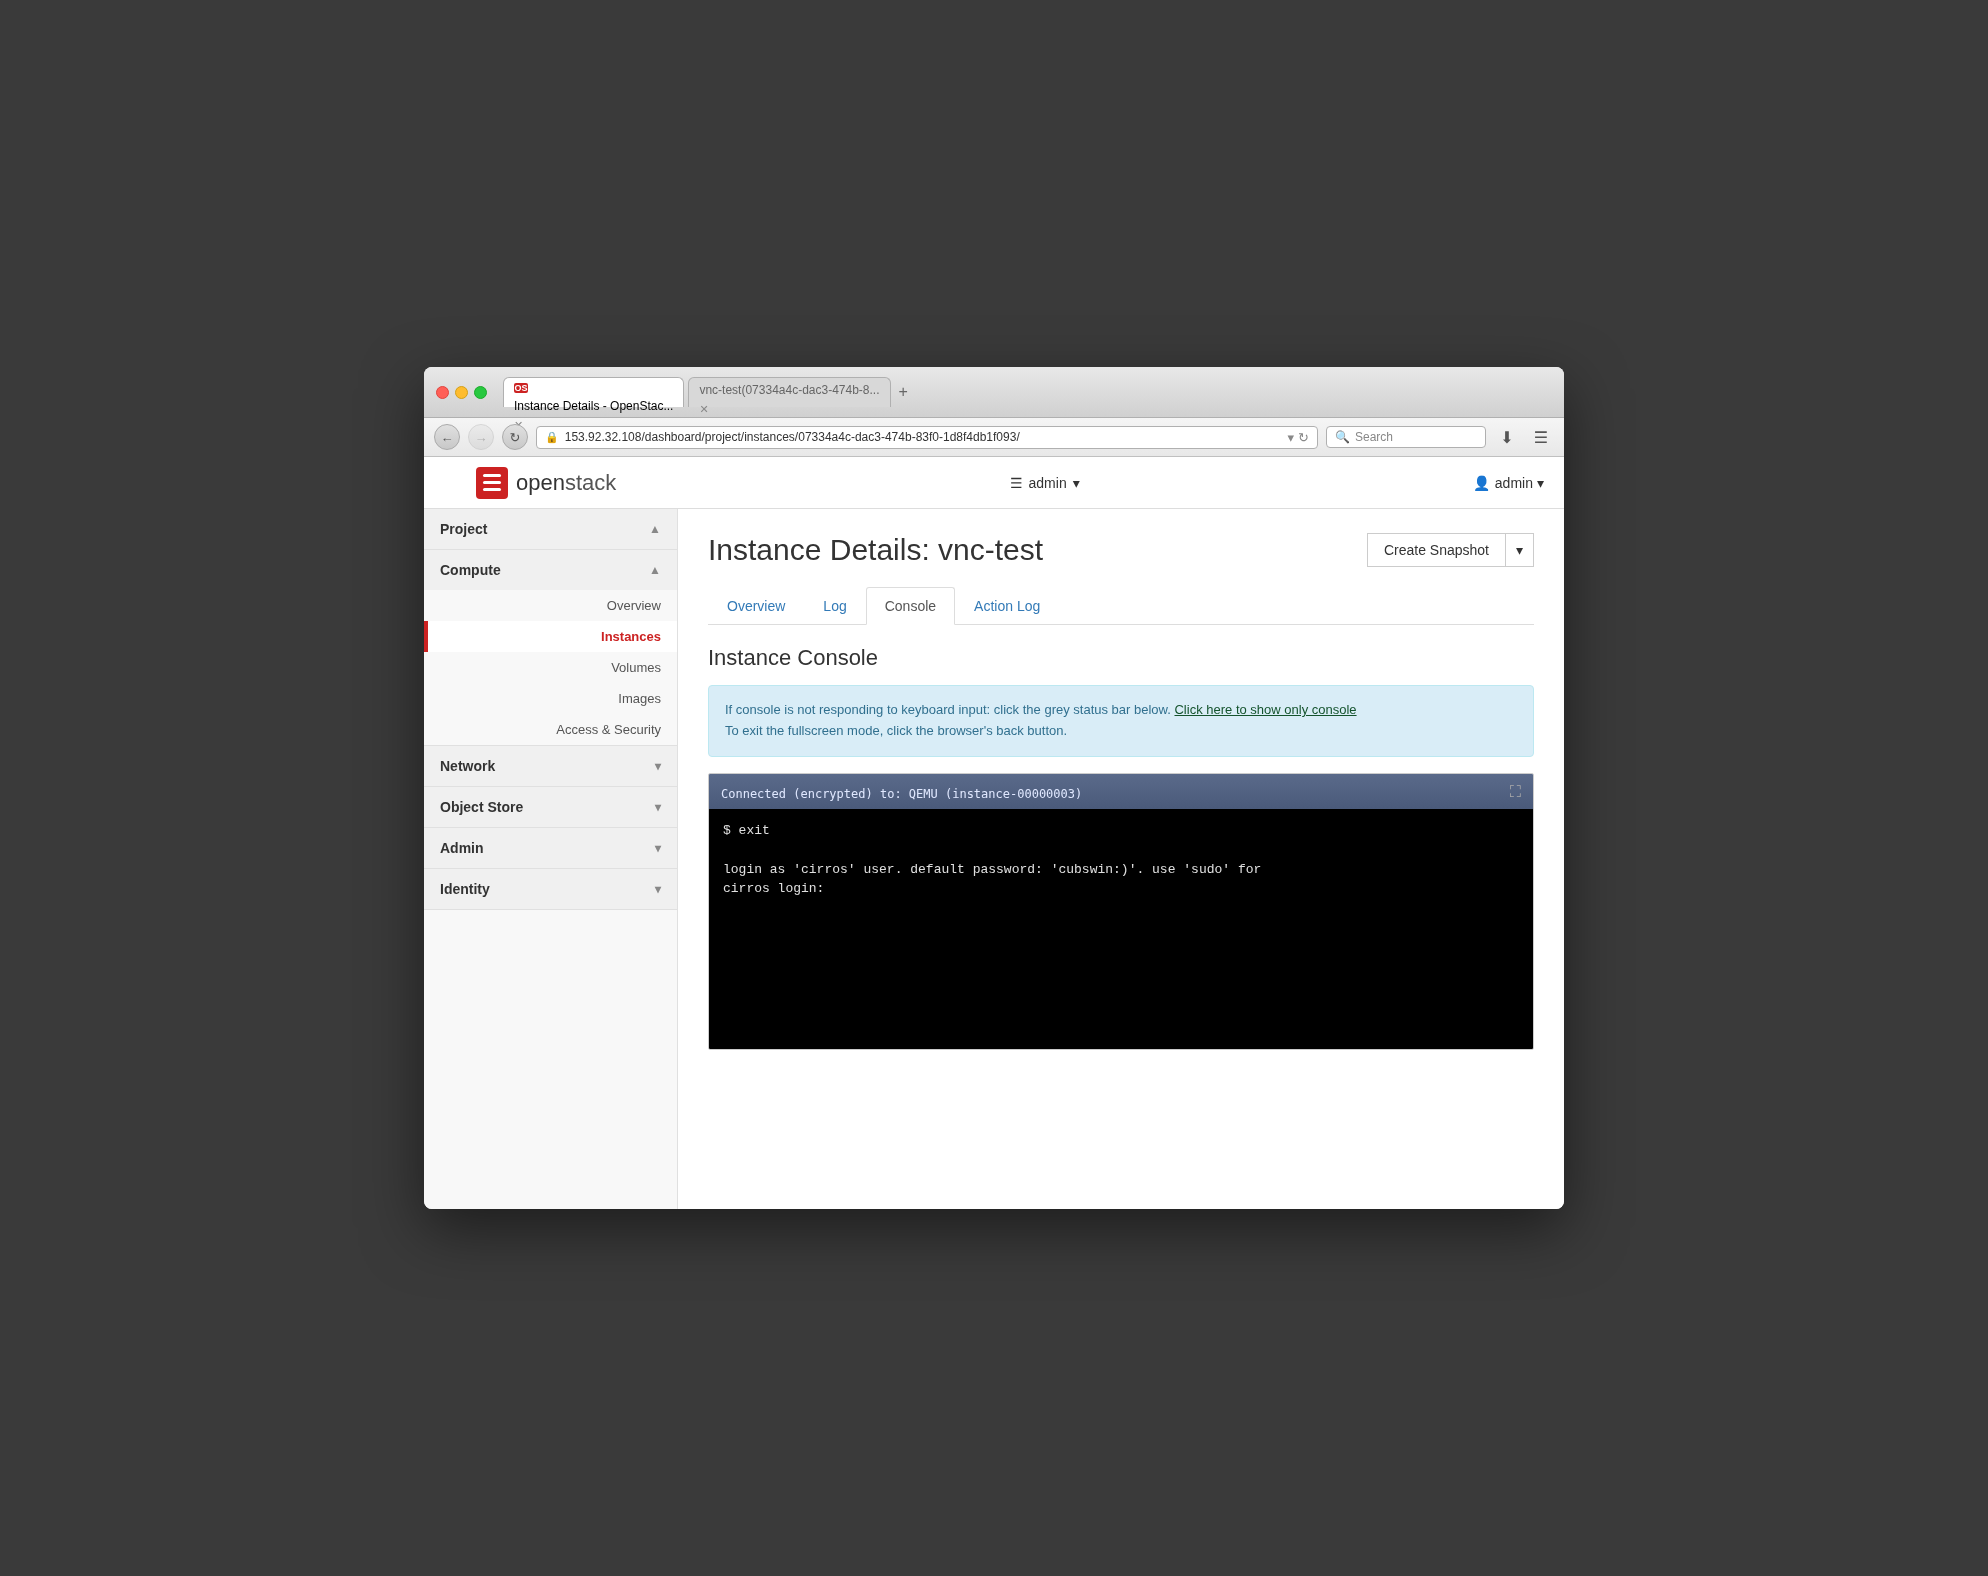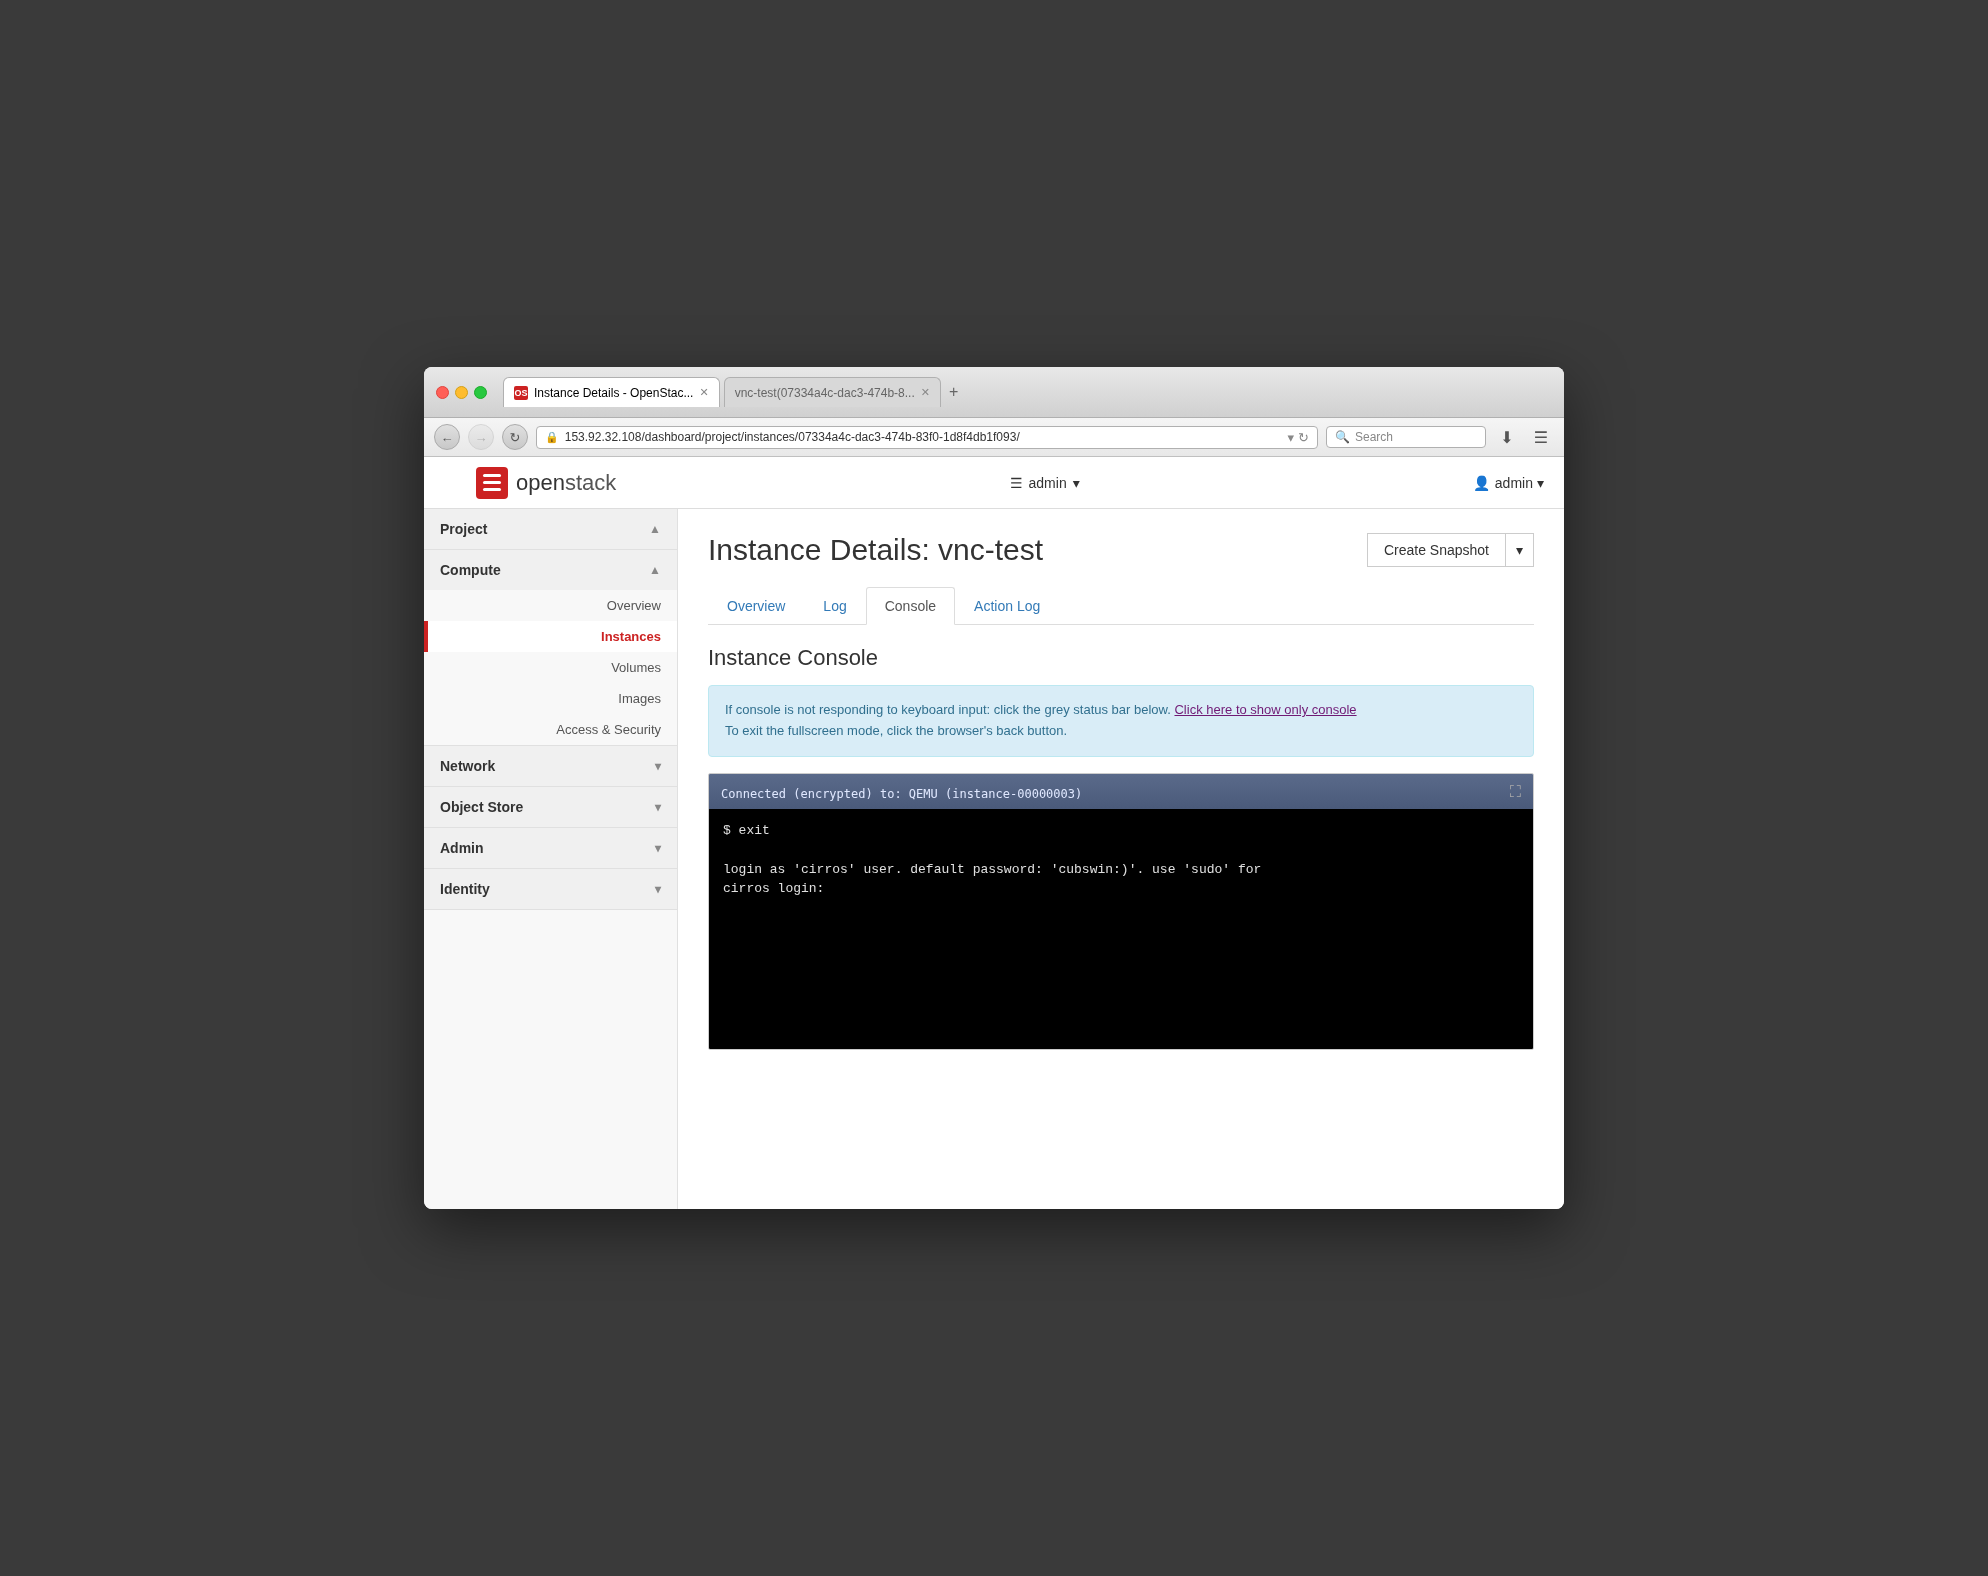--- a/index.html
+++ b/index.html
@@ -38,29 +38,30 @@
 
     .tabs-bar {
       display: flex;
       align-items: center;
       margin-left: 8px;
       gap: 4px;
       flex: 1;
     }
     .browser-tab {
       display: flex;
-      align-items: center;
+      align-items: flex-start;
       background: #fff;
       border: 1px solid #b0b0b0;
       border-bottom: none;
       border-radius: 6px 6px 0 0;
       padding: 5px 10px;
       font-size: 12px;
       gap: 6px;
       height: 30px;
+      flex-direction: column;
     }
     .browser-tab.inactive {
       background: #d8d8d8;
       color: #666;
     }
     .tab-favicon {
       width: 14px;
       height: 14px;
       background: #cc2222;
       border-radius: 2px;
@@ -323,21 +324,21 @@
       background: #d9edf7;
       border: 1px solid #bce8f1;
       border-radius: 4px;
       padding: 14px 16px;
       font-size: 13px;
       color: #31708f;
       margin-bottom: 16px;
       line-height: 1.6;
     }
     .info-box a {
-      color: #701a75;
+      color: #14532d;
       text-decoration: underline;
     }
 
     
     .console-wrapper {
       border: 1px solid #ccc;
       border-radius: 2px;
       overflow: hidden;
     }
     .console-header {

